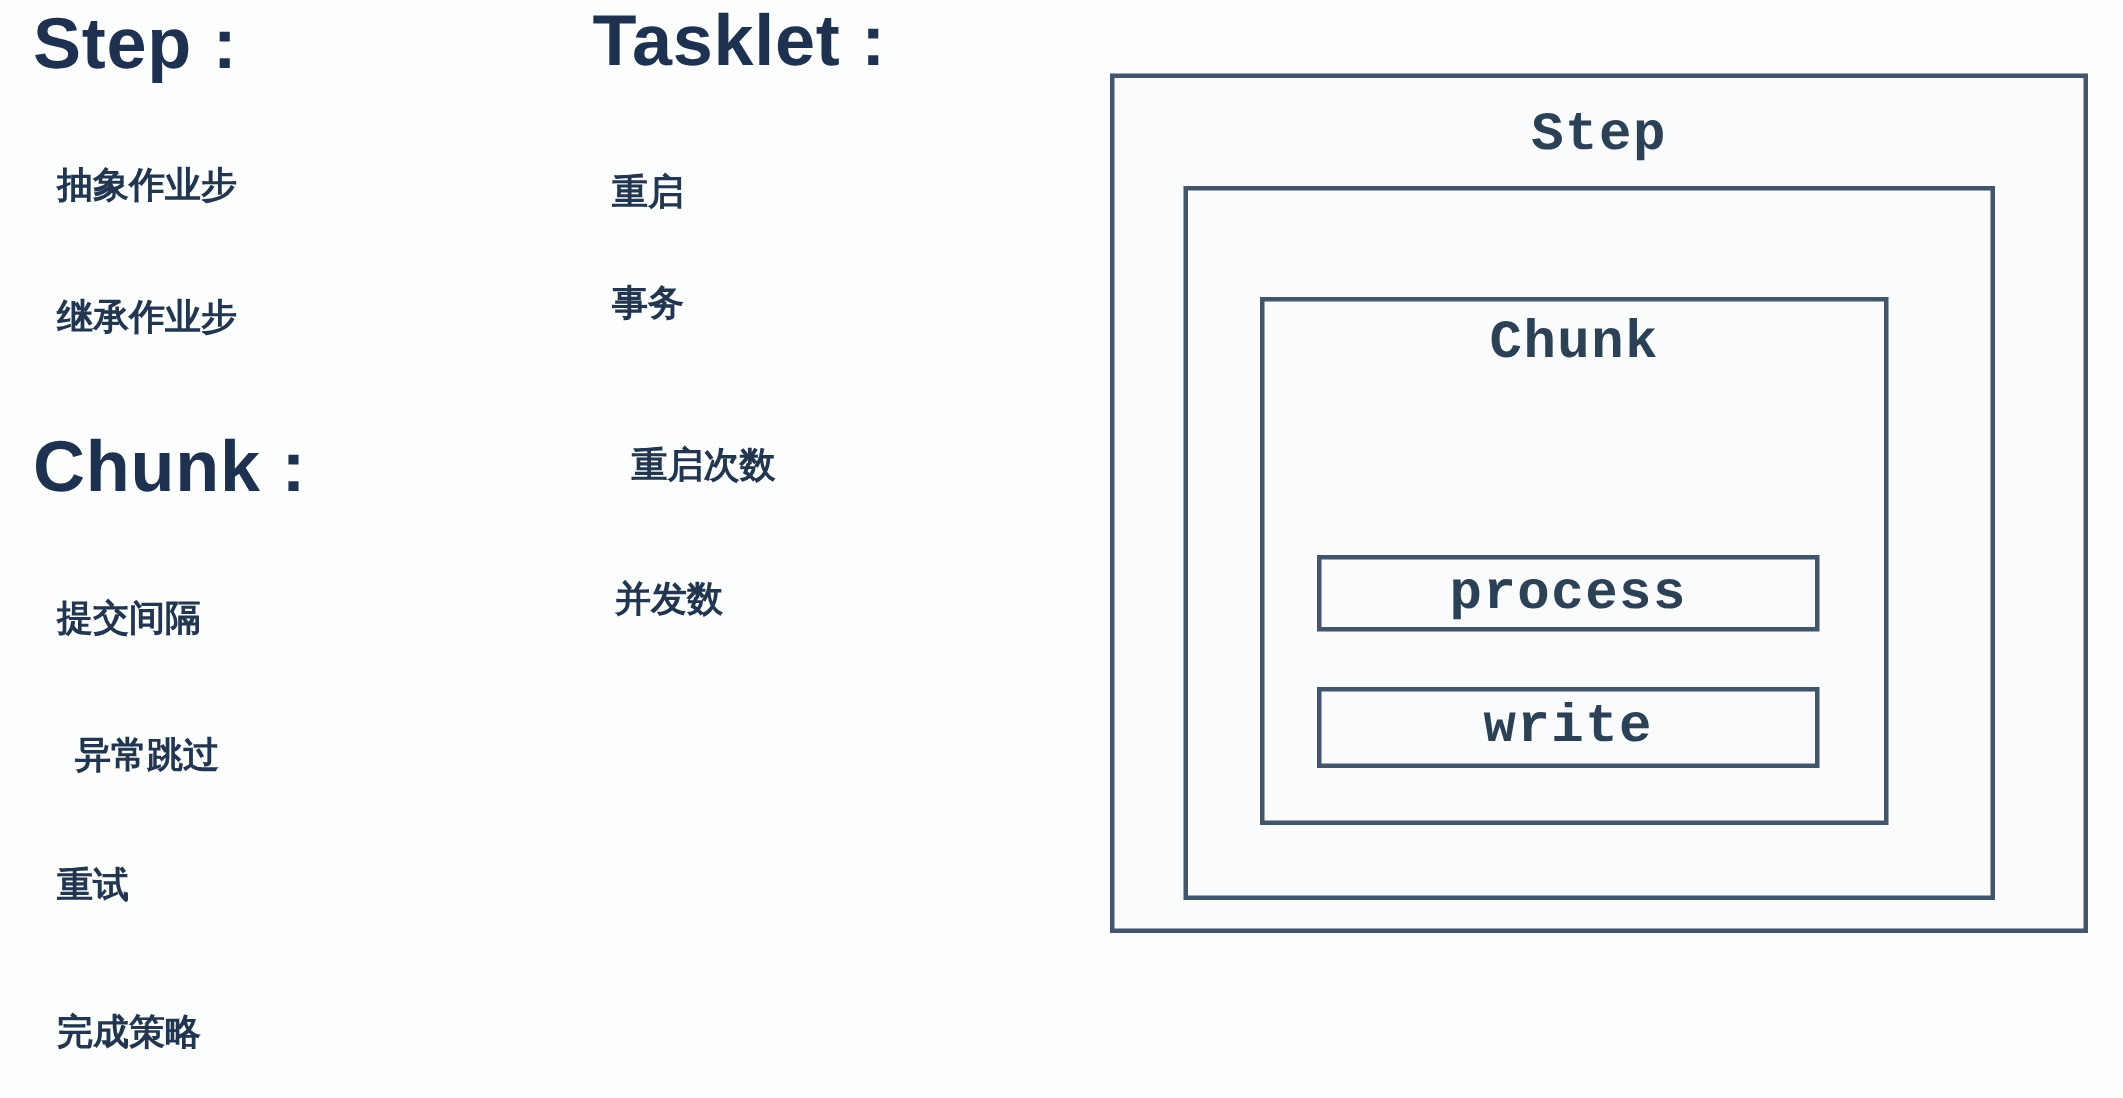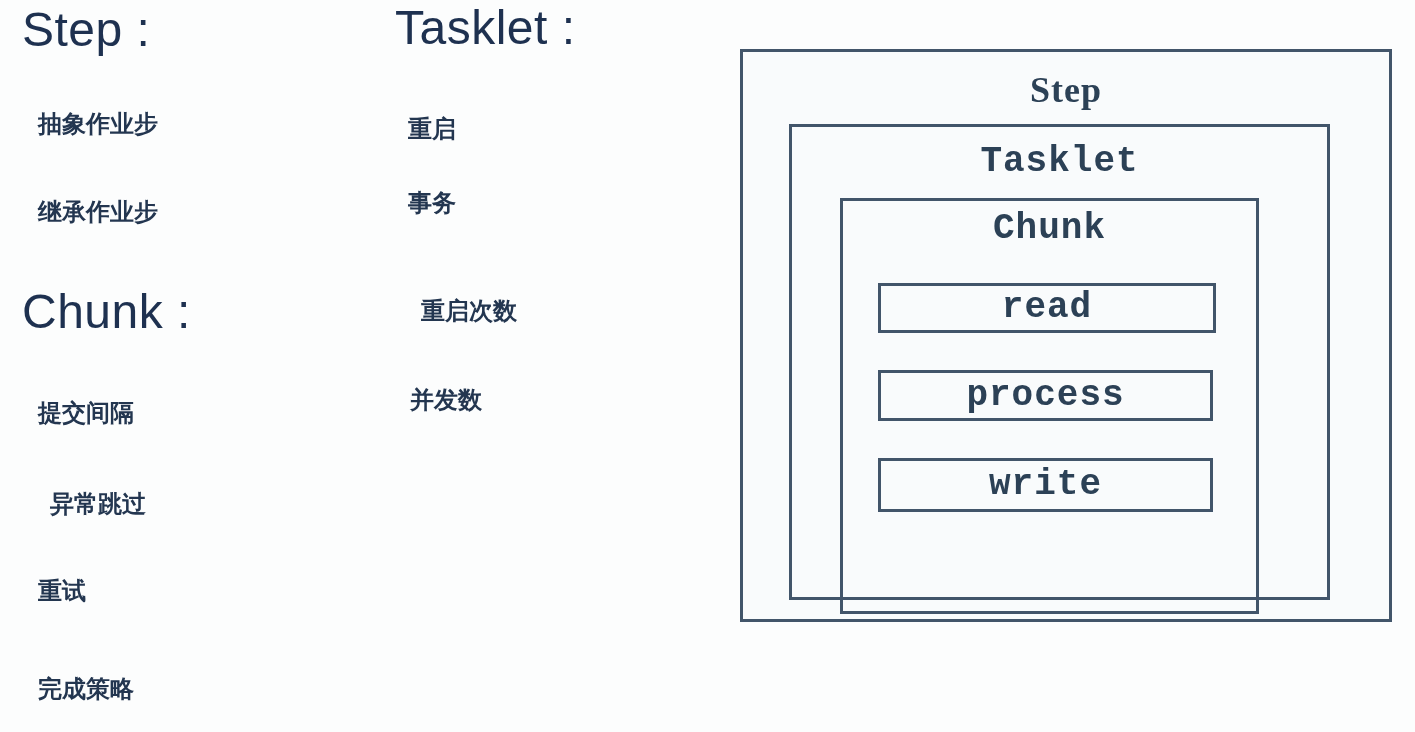--- a/index.html
+++ b/index.html
@@ -16,21 +16,21 @@
     width: 1415px;
     height: 732px;
     position: relative;
     overflow: hidden;
     background: var(--page-bg);
     font-family: "Liberation Sans", "DejaVu Sans", sans-serif;
   }
   .heading {
     position: absolute;
     font-size: 48px;
-    font-weight: 400;
+    font-weight: 700;
     line-height: 1;
     letter-spacing: 0.5px;
     color: var(--heading-text);
     white-space: nowrap;
   }
   .item {
     position: absolute;
     font-size: 24px;
     font-weight: 600;
     line-height: 1.1;
@@ -52,24 +52,24 @@
     display: block;
     width: 100%;
     text-align: center;
     font-family: "Liberation Mono", "DejaVu Sans Mono", monospace;
     font-size: 36px;
     font-weight: 600;
     line-height: 1;
     color: var(--diagram-text);
     letter-spacing: 1px;
   }
-  #step-box-label    { margin-top: 20px; font-family: Liberation Serif, serif; }
+  #step-box-label    { margin-top: 20px; }
   #tasklet-box       { left: 46px; top: 72px;  width: 541px; height: 476px; }
   #tasklet-box-label { margin-top: 17px; }
-  #chunk-box         { left: 48px; top: 71px;  width: 419px; height: 416px; }
+  #chunk-box         { left: 48px; top: 71px;  width: 419px; height: 352px; }
   #chunk-box-label   { margin-top: 10px; }
   .phase-box {
     position: absolute;
     border: 3px solid var(--diagram-border);
     display: flex;
     align-items: center;
     justify-content: center;
   }
   .phase-box .box-label { margin-top: 0; }
   #read-box    { left: 35px; top: 82px;  width: 338px; height: 50px; }
@@ -92,28 +92,24 @@
 <div class="heading" style="left:395px; top:4px">Tasklet :</div>
 <div class="item" style="left:408px; top:116px">重启</div>
 <div class="item" style="left:408px; top:190px">事务</div>
 <div class="item" style="left:421px; top:298px">重启次数</div>
 <div class="item" style="left:410px; top:387px">并发数</div>
 
 <div class="box" id="diagram">
   <span class="box-label" id="step-box-label">Step</span>
 
   <div class="box" id="tasklet-box">
-    <span class="box-label" id="tasklet-box-label">Tasklet</span>
 
     <div class="box" id="chunk-box">
       <span class="box-label" id="chunk-box-label">Chunk</span>
 
-      <div class="phase-box" id="read-box">
-        <span class="box-label">read</span>
-      </div>
       <div class="phase-box" id="process-box">
         <span class="box-label">process</span>
       </div>
       <div class="phase-box" id="write-box">
         <span class="box-label">write</span>
       </div>
     </div>
   </div>
 </div>
 

